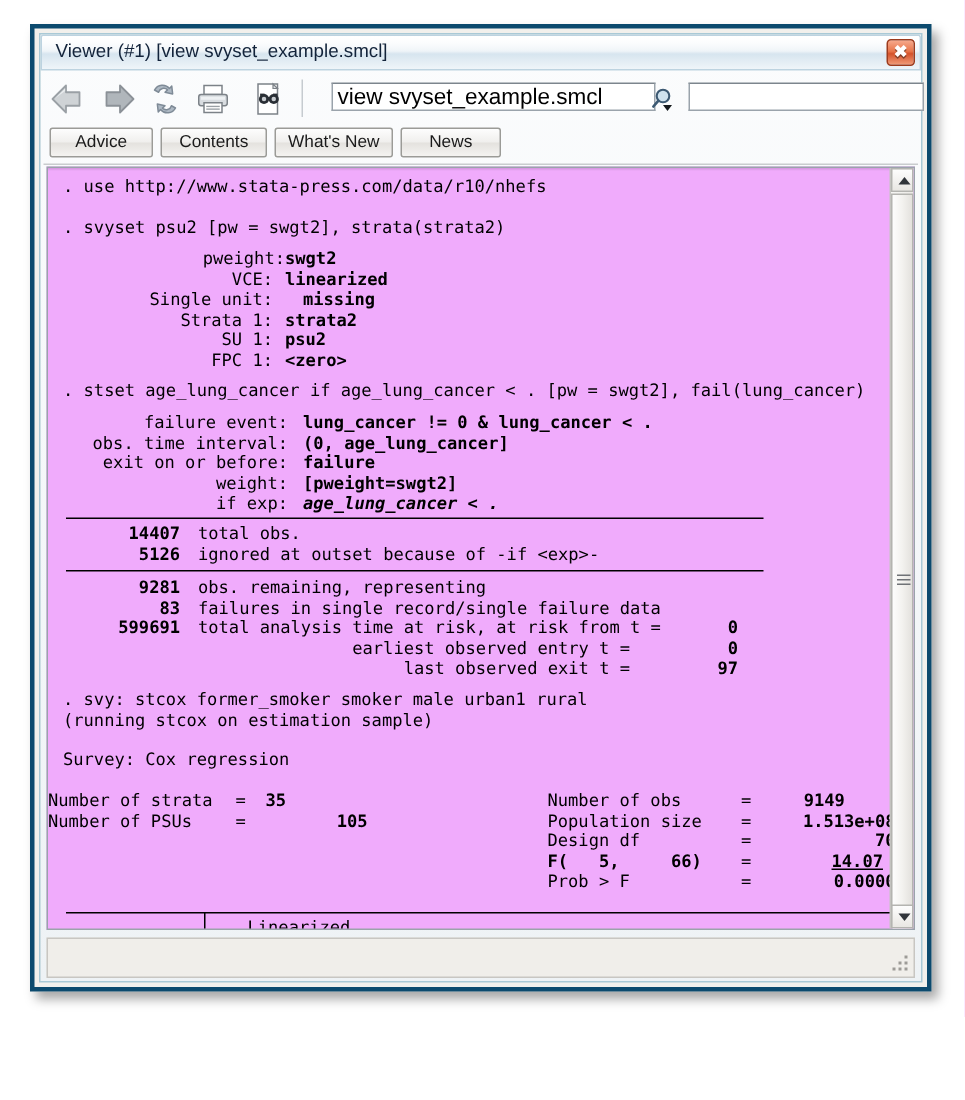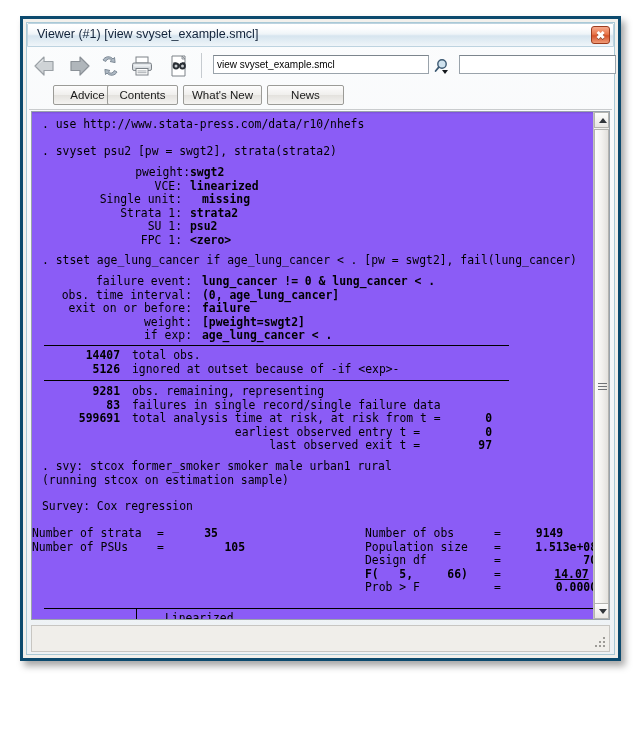--- a/index.html
+++ b/index.html
@@ -73,28 +73,28 @@
     position: absolute; top: 2px;
     width: 30px; height: 30px;
     cursor: default;
   }
   .tb-icon svg { display:block; }
   .tb-sep {
     position: absolute; top: 4px; width: 1px; height: 25px;
     background: #c6cbd0;
   }
   .addr-box {
-    position: absolute; top: 6px; left: 184px;
+    position: absolute; top: 6px; left: 192px;
     width: 216px; height: 19px;
     background: #ffffff;
     border: 1px solid #9aa3ab;
     border-top-color: #7c858d;
     box-sizing: border-box;
     font-family: "Liberation Sans", sans-serif;
-    font-size: 10px;
+    font-size: 15px;
     color: #000;
     padding: 1px 3px;
     line-height: 16px;
     overflow: hidden;
     white-space: nowrap;
   }
   .search-box {
     position: absolute; top: 6px; left: 430px;
     width: 157px; height: 19px;
     background: #ffffff;
@@ -124,21 +124,21 @@
   }
   .btnrow-sep {
     position:absolute; left:0; right:0; bottom:0; height:1px;
     background:#c9ccce;
   }
 
   
   .pane {
     position: absolute;
     left: 8px; top: 92px; right: 8px; bottom: 38px;
-    background: #8b5cf6;
+    background: #f0abfc;
     border: 1px solid #9aa3ab;
     box-sizing: border-box;
     overflow: hidden;
   }
   .pane-shadow {
     position:absolute; left:0; top:0; right:0; height:2px;
     background: linear-gradient(to bottom, rgba(0,0,0,0.13), rgba(0,0,0,0));
   }
 
   .scroll-track {
@@ -289,24 +289,24 @@
           <circle cx="9" cy="13" r="4.2" fill="#cfe2ee" stroke="#3d5a73" stroke-width="1.4"></circle>
           <line x1="5.8" y1="16.2" x2="2.6" y2="20" stroke="#3d5a73" stroke-width="1.8" stroke-linecap="round"></line>
           <path d="M9 19 L15 19 L12 23 Z" fill="#14181c"></path>
         </svg>
       </div>
 
       <div class="search-box"></div>
     </div>
 
     <div class="btnrow">
-      <div class="navbtn" style="left:4px;  width:69px;margin-left:20px;">Advice</div>
+      <div class="navbtn" style="left:4px;  width:69px;">Advice</div>
       <div class="navbtn" style="left:78px; width:71px;">Contents</div>
       <div class="navbtn" style="left:154px;width:79px;">What's New</div>
-      <div class="navbtn" style="left:238px;width:77px;">News</div>
+      <div class="navbtn" style="left:238px;width:67px;">News</div>
       <div class="btnrow-sep"></div>
     </div>
 
     <div class="pane">
       <div class="pane-shadow"></div>
 
       <div class="out" style="top:6px;">. use http://www.stata-press.com/data/r10/nhefs</div>
       <div class="out" style="top:33px;">. svyset psu2 [pw = swgt2], strata(strata2)</div>
 
       <div>
@@ -329,21 +329,21 @@
       <div>
         <div class="out" style="top:163px;  left:0; width:160px; text-align:right;">failure event:</div>
         <div class="out" style="top:163px;  left:170px;"><b>lung_cancer != 0 &amp; lung_cancer &lt; .</b></div>
         <div class="out" style="top:176.5px;left:0; width:160px; text-align:right;">obs. time interval:</div>
         <div class="out" style="top:176.5px;left:170px;"><b>(0, age_lung_cancer]</b></div>
         <div class="out" style="top:190px;  left:0; width:160px; text-align:right;">exit on or before:</div>
         <div class="out" style="top:190px;  left:170px;"><b>failure</b></div>
         <div class="out" style="top:203.5px;left:0; width:160px; text-align:right;">weight:</div>
         <div class="out" style="top:203.5px;left:170px;"><b>[pweight=swgt2]</b></div>
         <div class="out" style="top:217px;  left:0; width:160px; text-align:right;">if exp:</div>
-        <div class="out" style="top:217px;  left:170px;"><b>age_lung_cancer &lt; .</b></div>
+        <div class="out" style="top:217px;  left:170px;font-style:italic;"><b>age_lung_cancer &lt; .</b></div>
       </div>
 
       <div class="rule" style="left:12px; width:465px; top:233px;"></div>
       <div>
         <div class="out" style="top:237px; left:0; width:88px; text-align:right;"><b>14407</b></div>
         <div class="out" style="top:237px; left:100px;">total obs.</div>
         <div class="out" style="top:250.5px; left:0; width:88px; text-align:right;"><b>5126</b></div>
         <div class="out" style="top:250.5px; left:100px;">ignored at outset because of -if &lt;exp&gt;-</div>
       </div>
       <div class="rule" style="left:12px; width:465px; top:268px;"></div>
@@ -366,21 +366,21 @@
         <div class="out" style="top:327px;   left:400px; width:60px; text-align:right;"><b>97</b></div>
       </div>
 
       <div class="out" style="top:348px;">. svy: stcox former_smoker smoker male urban1 rural</div>
       <div class="out" style="top:388px;">Survey: Cox regression</div>
       <div class="out" style="top:361.5px;">(running stcox on estimation sample)</div>
 
       <div>
         <div class="out" style="top:415px; left:0;   width:118px;">Number of strata</div>
         <div class="out" style="top:415px; left:125px;">=</div>
-        <div class="out" style="top:415px; left:145px; width:68px; text-align:center;"><b>35</b></div>
+        <div class="out" style="top:415px; left:145px; width:68px; text-align:left;"><b>35</b></div>
 
         <div class="out" style="top:428.5px; left:0;   width:118px;">Number of PSUs</div>
         <div class="out" style="top:428.5px; left:125px;">=</div>
         <div class="out" style="top:428.5px; left:145px; width:68px; text-align:right;"><b>105</b></div>
       </div>
 
       <div>
         <div class="out" style="top:415px;  left:333px; width:125px;">Number of obs</div>
         <div class="out" style="top:415px;  left:462px;">=</div>
         <div class="out" style="top:415px;  left:470px; width:95px; text-align:center;"><b>9149</b></div>

